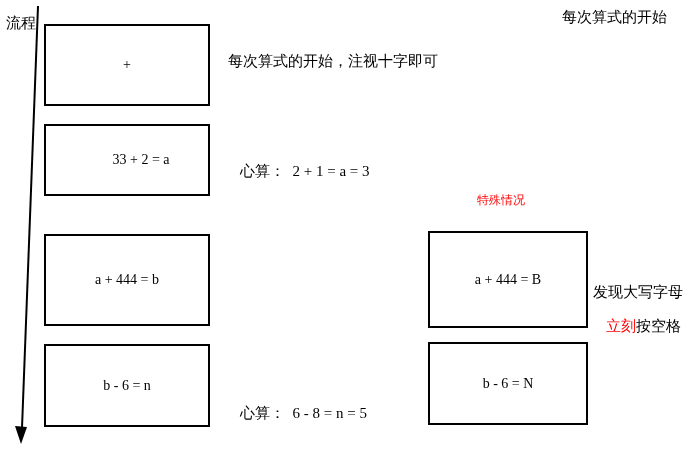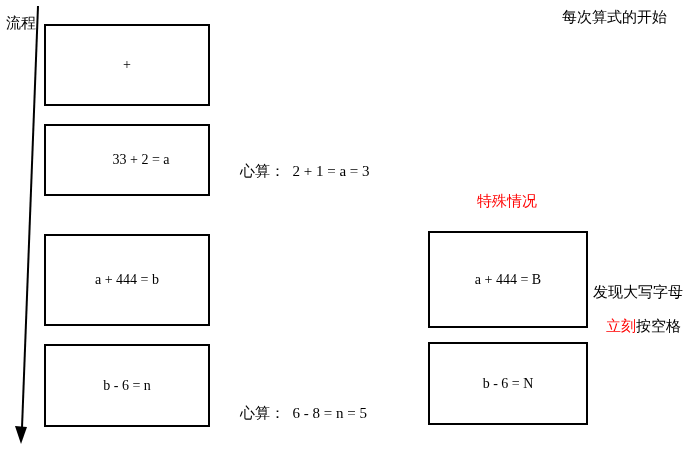--- a/index.html
+++ b/index.html
@@ -42,21 +42,21 @@
     font-size: 15px;
     white-space: pre-wrap;
     line-height: 19px;
   }
   .note-1 { left: 228px; top: 52px; }
   .note-2 { left: 240px; top: 162px; }
   .note-3 { left: 240px; top: 272px; }
   .note-4 { left: 240px; top: 366px; }
   .special-title {
     position: absolute; left: 477px; top: 192px;
-    font-size: 15px; color: #ff0000;
+    font-size: 12px; color: #ff0000;
   }
   .special-note-1 { left: 593px; top: 283px; }
   .special-note-action { left: 593px; top: 317px; margin-left: 13px; }
   .special-note-2 { left: 593px; top: 361px; }
   .red { color: #ff0000; }
 </style>
 </head>
 <body>
 
 <div class="canvas">
@@ -65,20 +65,21 @@
   <span class="start-hint">每次算式的开始</span>
 
   <svg class="flow-arrow" width="50" height="453" viewBox="0 0 50 453" aria-hidden="true">
     <line x1="38" y1="6" x2="22" y2="428" stroke="#000000" stroke-width="2"></line>
     <polygon points="21,444 27,427 15,426" fill="#000000"></polygon>
   </svg>
 
   <div class="box step-box-1">
     <span>+</span>
   </div>
+  <div class="note note-1">每次算式的开始，注视十字即可</div>
 
   <div class="box step-box-2">
     <span>33 + 2 = a</span>
   </div>
   <div class="note note-2">心算：  2 + 1 = a = 3</div>
 
   <div class="box step-box-3">
     <span>a + 444 = b</span>
   </div>
 

